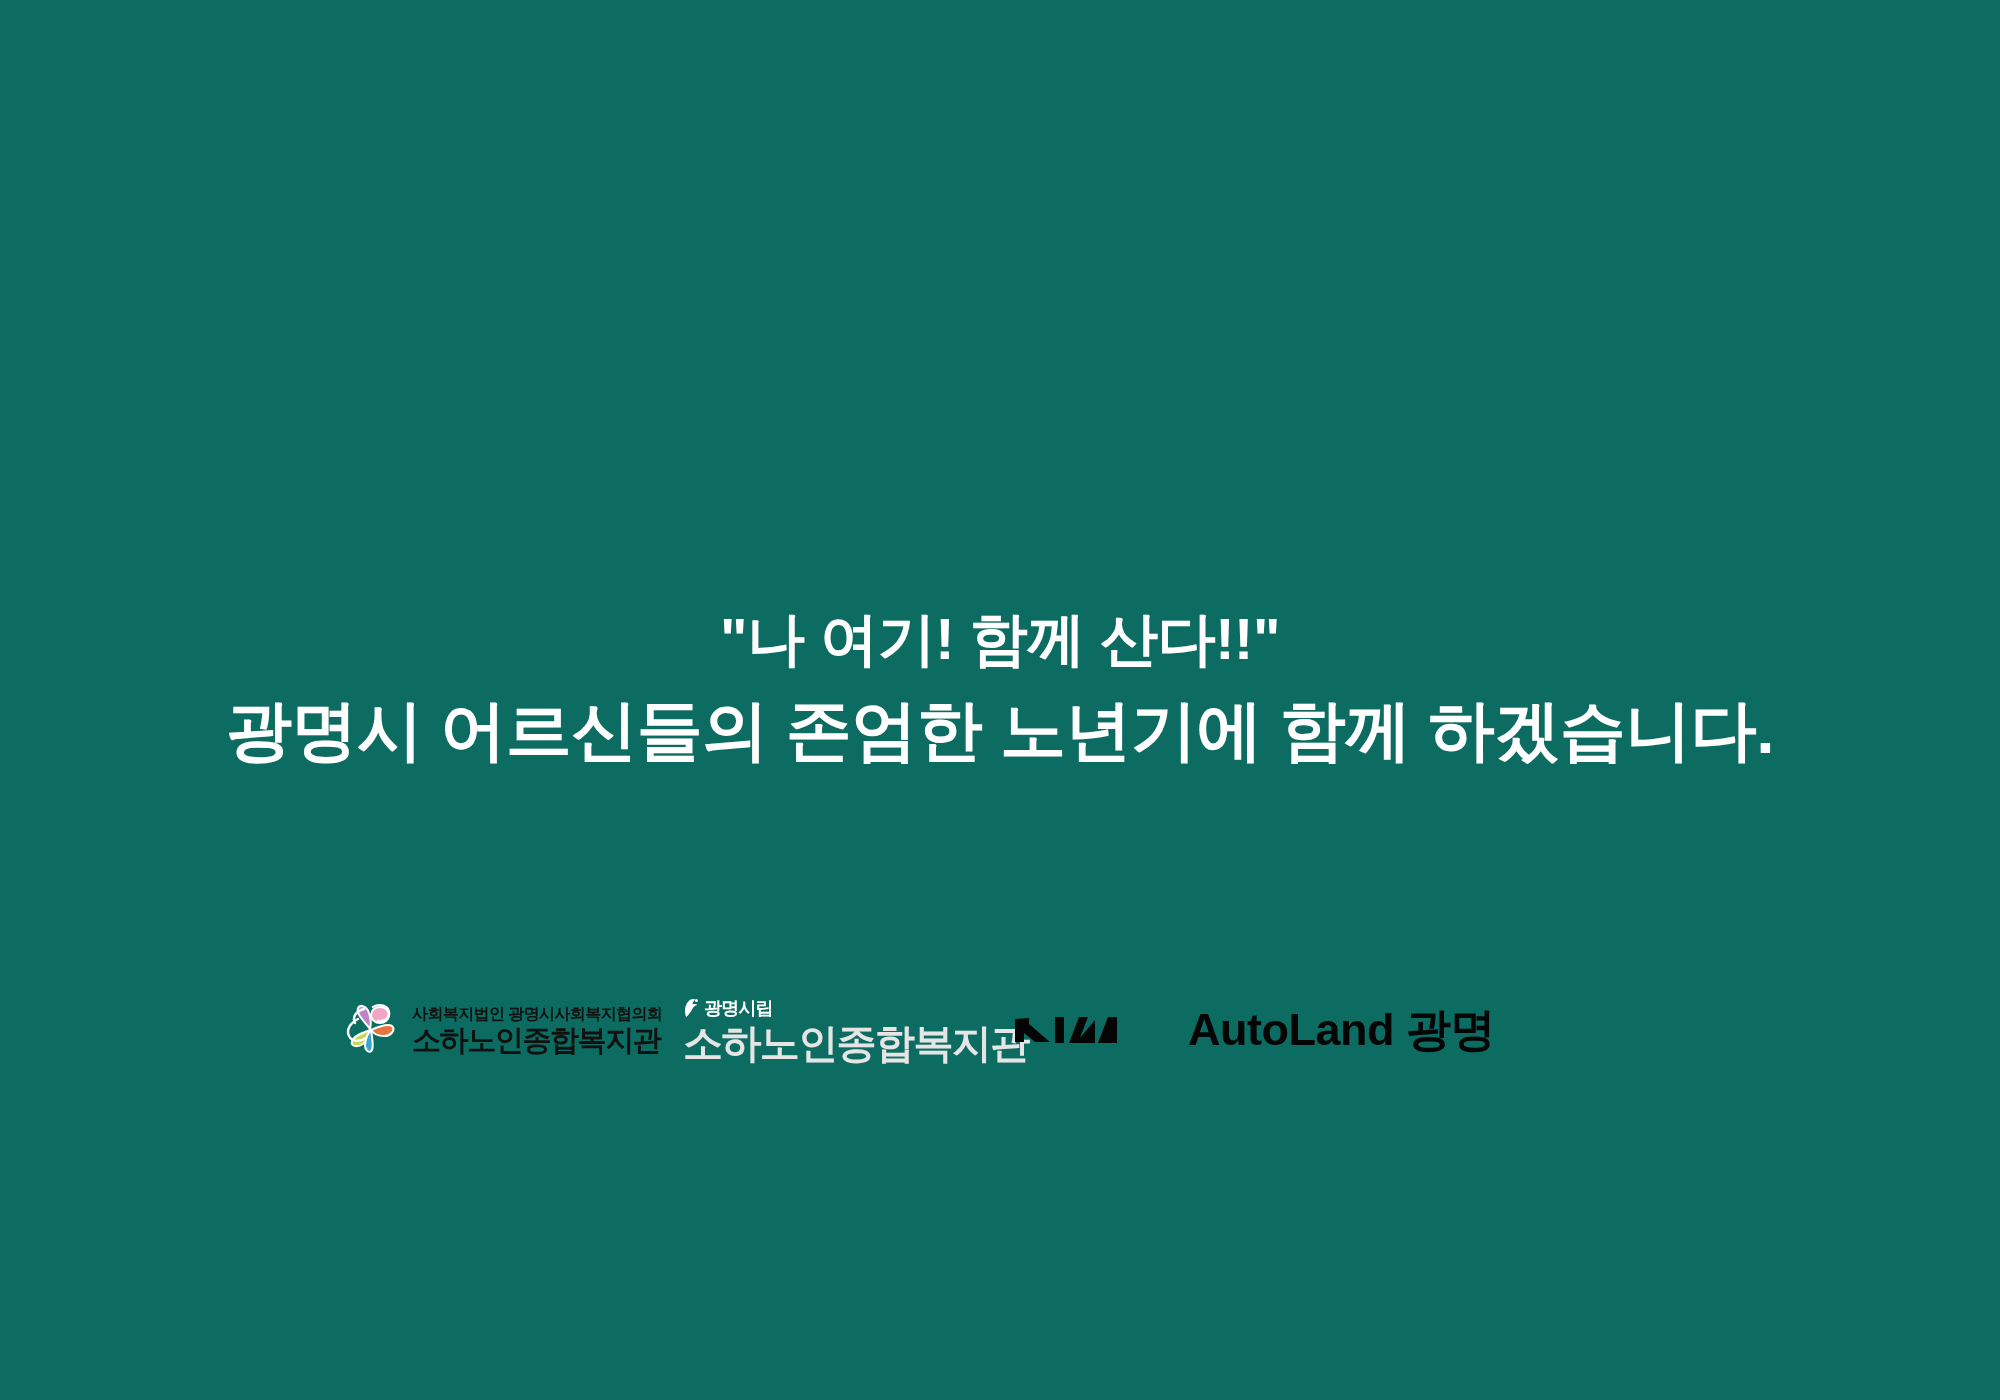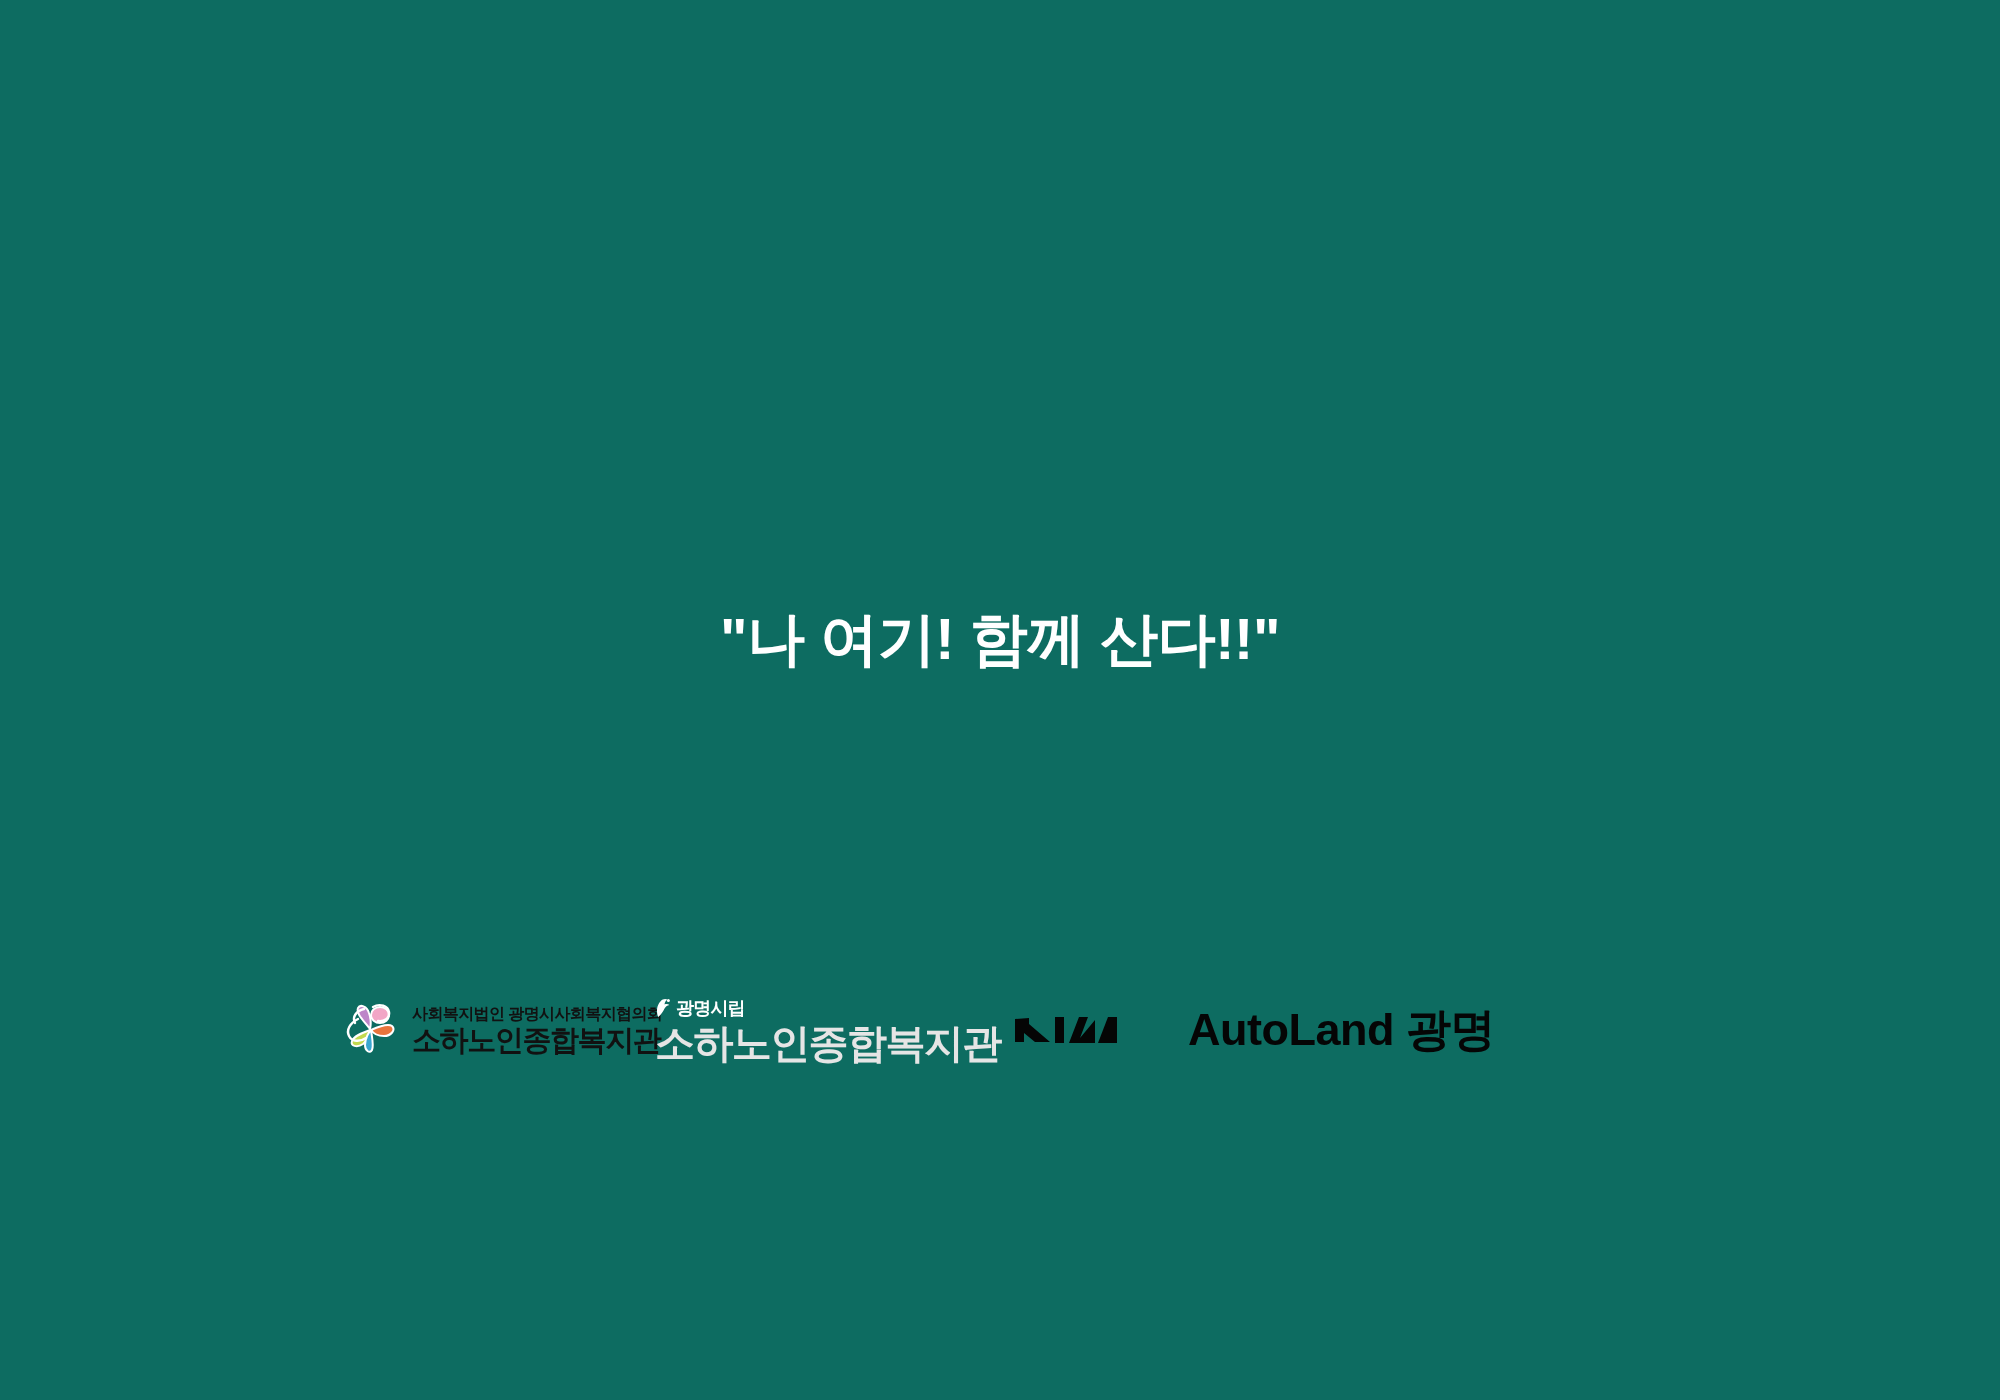--- a/index.html
+++ b/index.html
@@ -101,20 +101,21 @@
   }
 
   
   .logo-soha { left: 315px; }
 
   .soha-text {
     display: flex;
     flex-direction: column;
     justify-content: center;
     line-height: 1;
+    margin-left: 28px;
   }
   .soha-top-row {
     display: flex;
     align-items: center;
     margin-bottom: 5px;
   }
   .bird-mark {
     width: 16px;
     height: 20px;
     margin-right: 5px;
@@ -154,20 +155,21 @@
     white-space: nowrap;
   }
 </style>
 </head>
 <body>
 
 <div id="slide" style="background: rgb(13, 108, 97);">
 
   <div class="headline">
     <span class="headline-line1">"나 여기! 함께 산다!!"</span>
+    <span class="headline-line2">광명시 어르신들의 존엄한 노년기에 함께 하겠습니다.</span>
   </div>
 
   <div class="logo-strip">
 
     <div class="logo logo-gmhope">
       <div class="flower-mark">
         <svg viewBox="0 0 62 62" width="62" height="62" aria-hidden="true">
           <g fill="none" stroke-linecap="round" stroke-linejoin="round">
 
             <path d="M30 30 C22 20 16 14 18 9 C20 5 27 7 29 14 C31 20 31 26 30 30 Z" fill="#bd85c8" stroke="#ffffff" stroke-width="2"></path>

